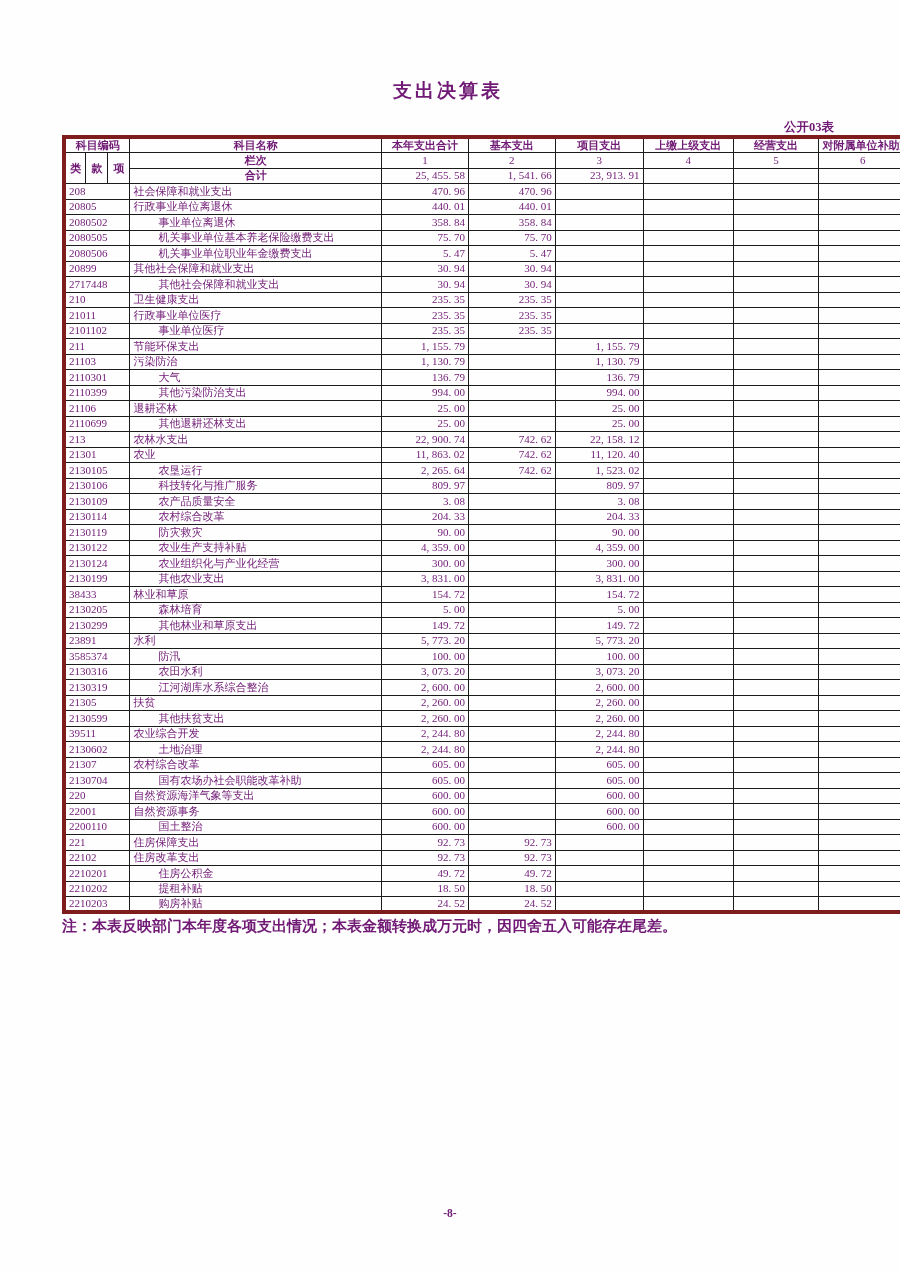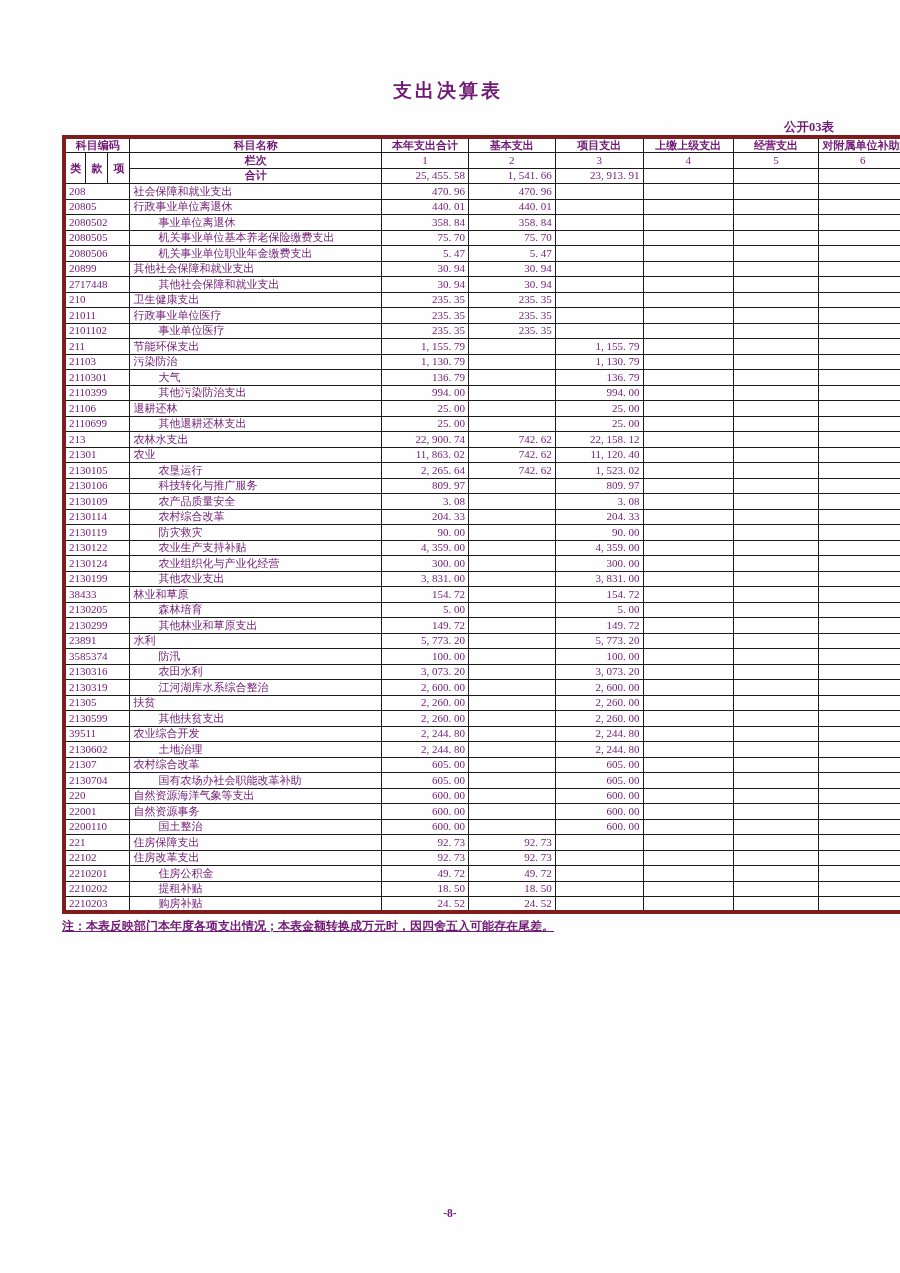--- a/index.html
+++ b/index.html
@@ -62,25 +62,24 @@
     padding:2px 2px;
   }
   td.c{text-align:center;}
   td.b{font-weight:bold;}
   td.num{text-align:right;}
   td.code{text-align:left;padding-left:2px;margin-left:12px;}
   td.name{text-align:left;margin-left:48px;}
   td.name.ind{padding-left:28px;}
   .footnote{
     margin-top:5px;
-    font-size:12px;
+    font-size:15px;
     font-weight:bold;
     line-height:15px;
     white-space:nowrap;
-    text-decoration:underline;
   }
   .pagenum{
     position:absolute;
     left:0;right:0;
     bottom:54px;
     text-align:center;
     font-size:11.5px;
     font-weight:bold;
   }
 </style>

